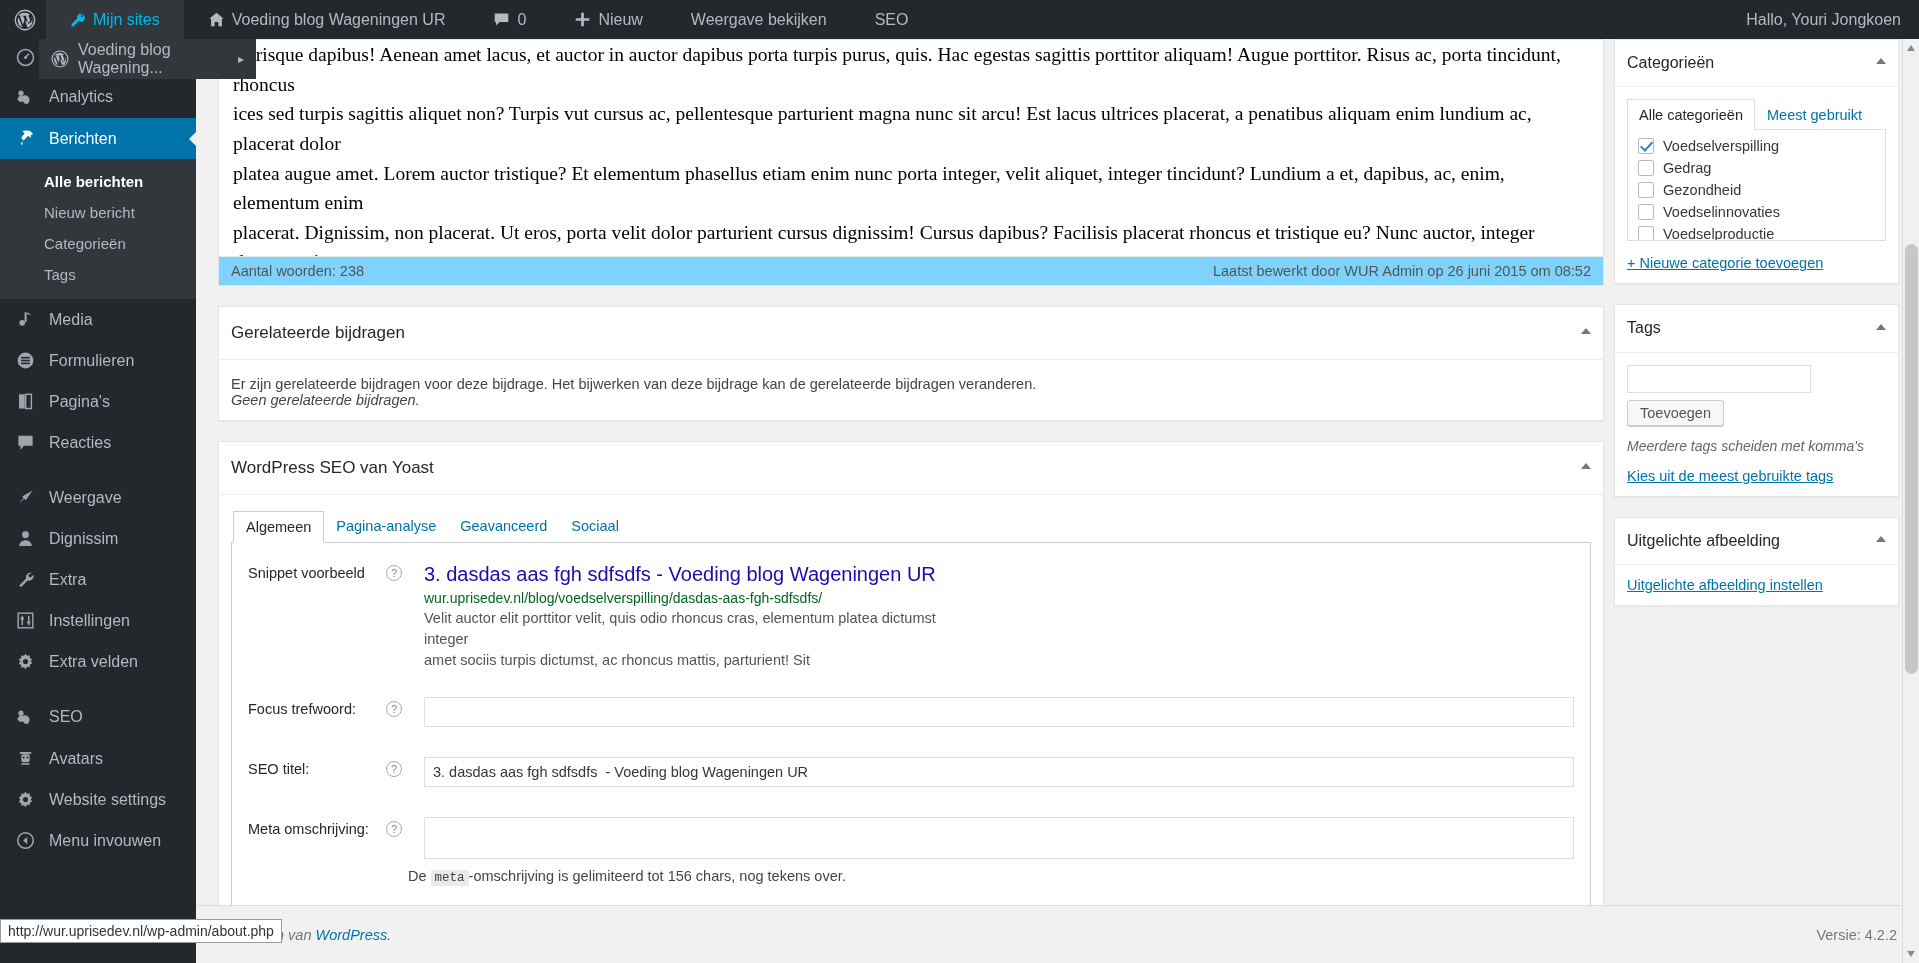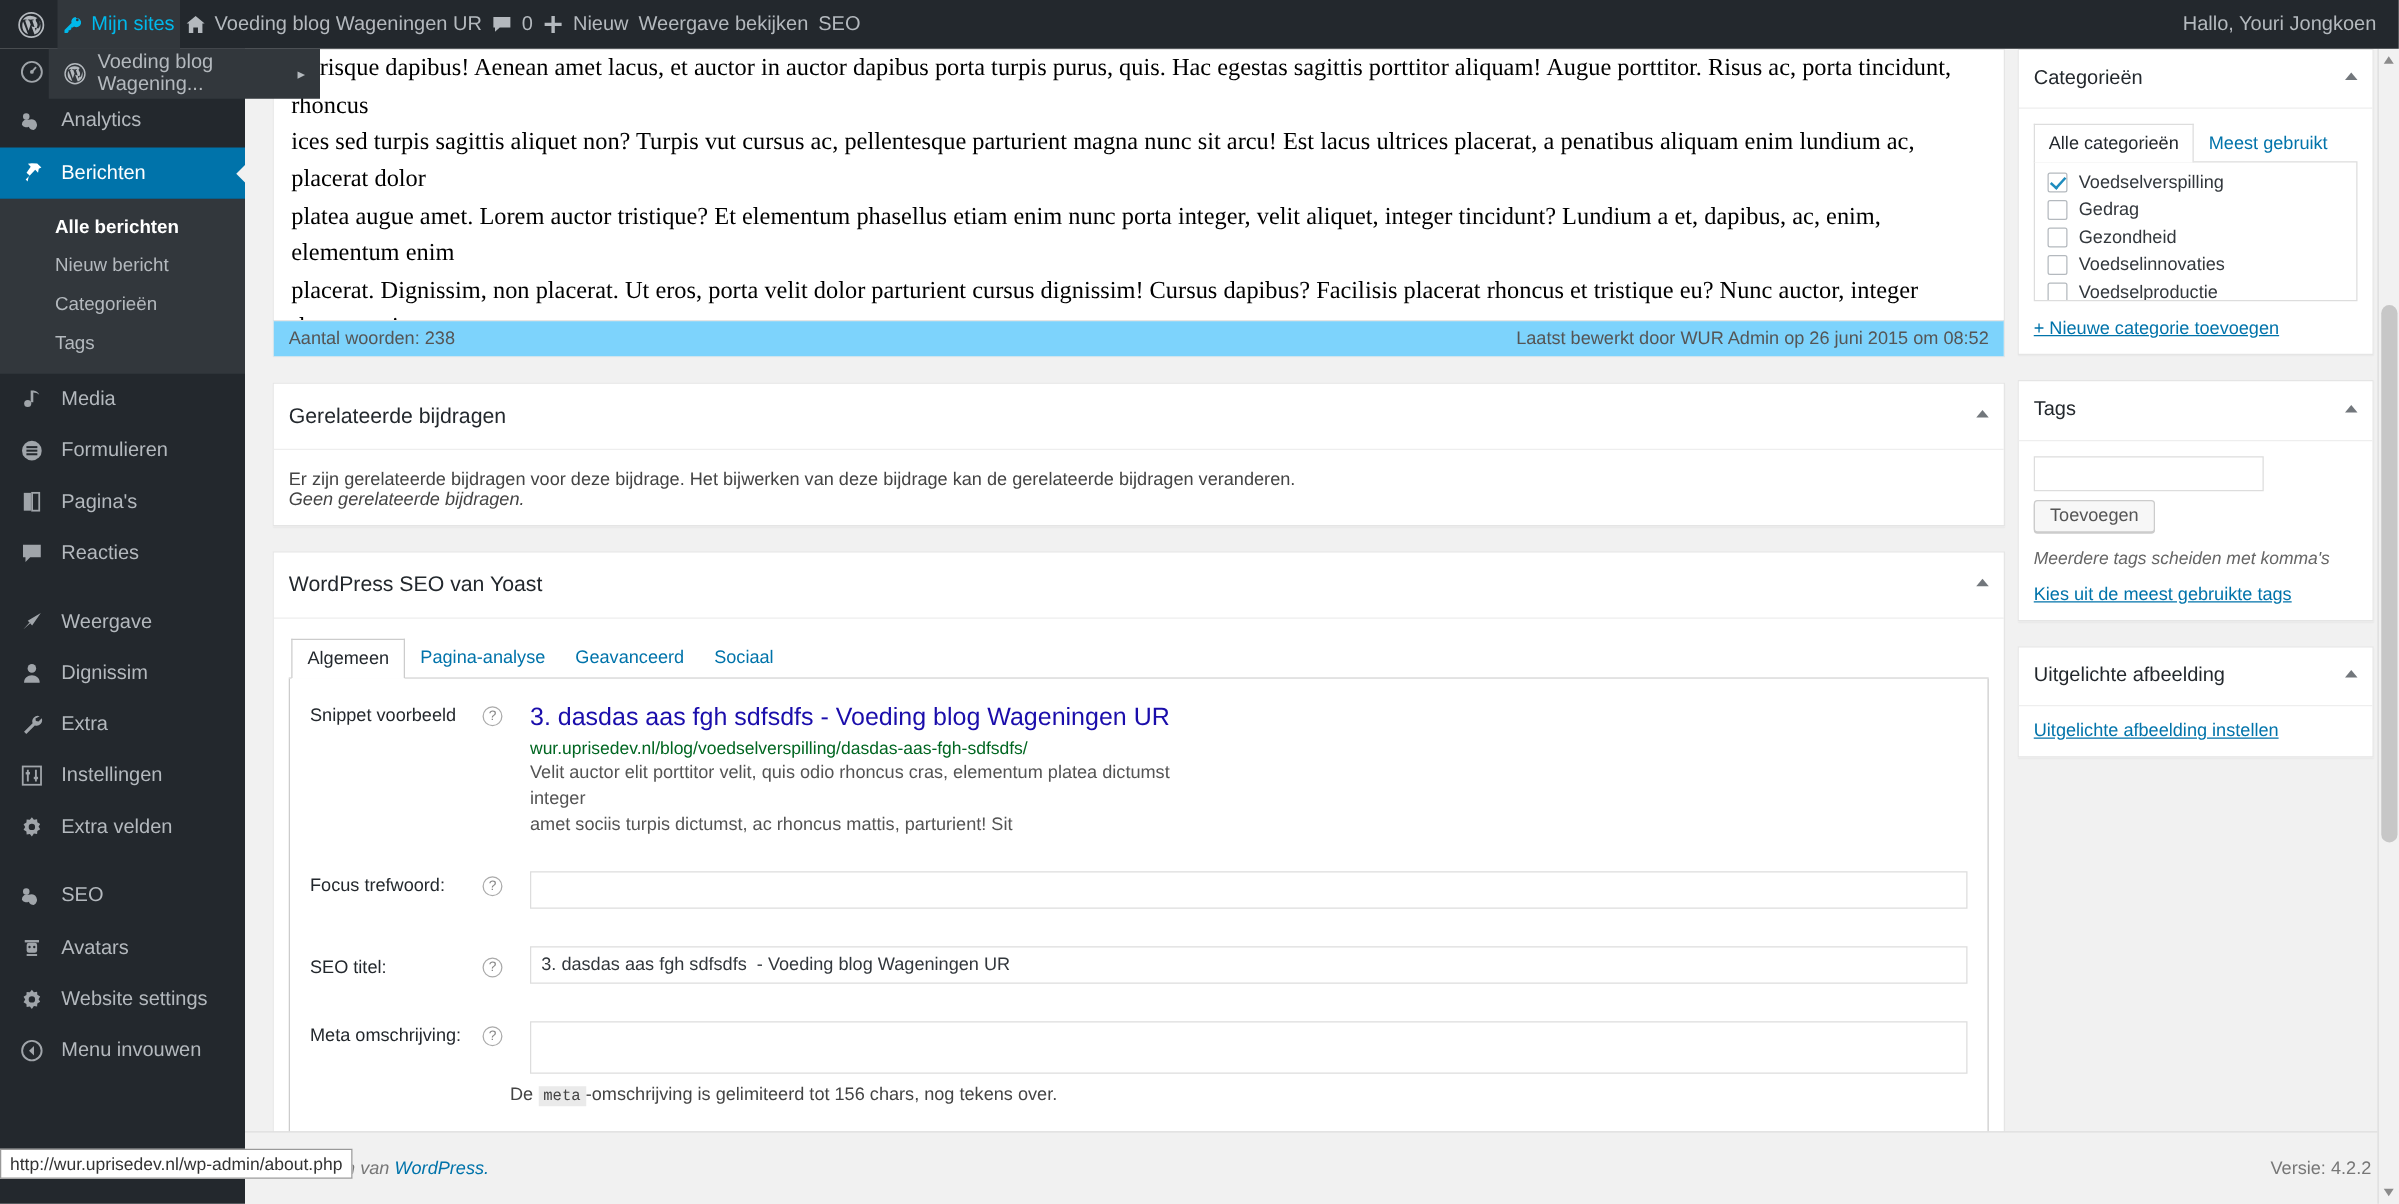--- a/index.html
+++ b/index.html
@@ -20,21 +20,21 @@
     background: #23282d;
     color: #b4b9be;
     font-size: 16px;
     display: flex;
     align-items: center;
     z-index: 60;
   }
   .ab-item {
     height: 39px;
     display: flex; align-items: center; gap: 7px;
-    padding: 0 4px;
+    padding: 0 24px;
     white-space: nowrap;
     cursor: pointer;
     color: #b4b9be;
   }
   .ab-item.logo { padding: 0 10px 0 14px; }
   .ab-item.active { background: #32373c; color: #00b9eb; }
   .ab-item.active .ab-ic { color: #00b9eb; }
   .ab-ic { display:inline-flex; align-items:center; justify-content:center; }
   .ab-right { margin-left: auto; padding-right: 18px; font-size: 16px; color:#b4b9be; }
 
@@ -666,21 +666,21 @@
               </div>
             </div>
           </div>
 
           <div class="frow" style="margin-bottom:30px;">
             <div class="flabel">Focus trefwoord:</div>
             <div class="helpbtn">?</div>
             <input class="txtinput" type="text" value="" style="">
           </div>
 
-          <div class="frow" style="margin-bottom:30px;align-items:center;">
+          <div class="frow" style="margin-bottom:30px;">
             <div class="flabel">SEO titel:</div>
             <div class="helpbtn">?</div>
             <input class="txtinput" type="text" value="3. dasdas aas fgh sdfsdfs  - Voeding blog Wageningen UR" style="">
           </div>
 
           <div>
             <div class="frow" style="margin-bottom:0;">
               <div class="flabel">Meta omschrijving:</div>
               <div class="helpbtn">?</div>
               <textarea class="txtarea" style=""></textarea>

